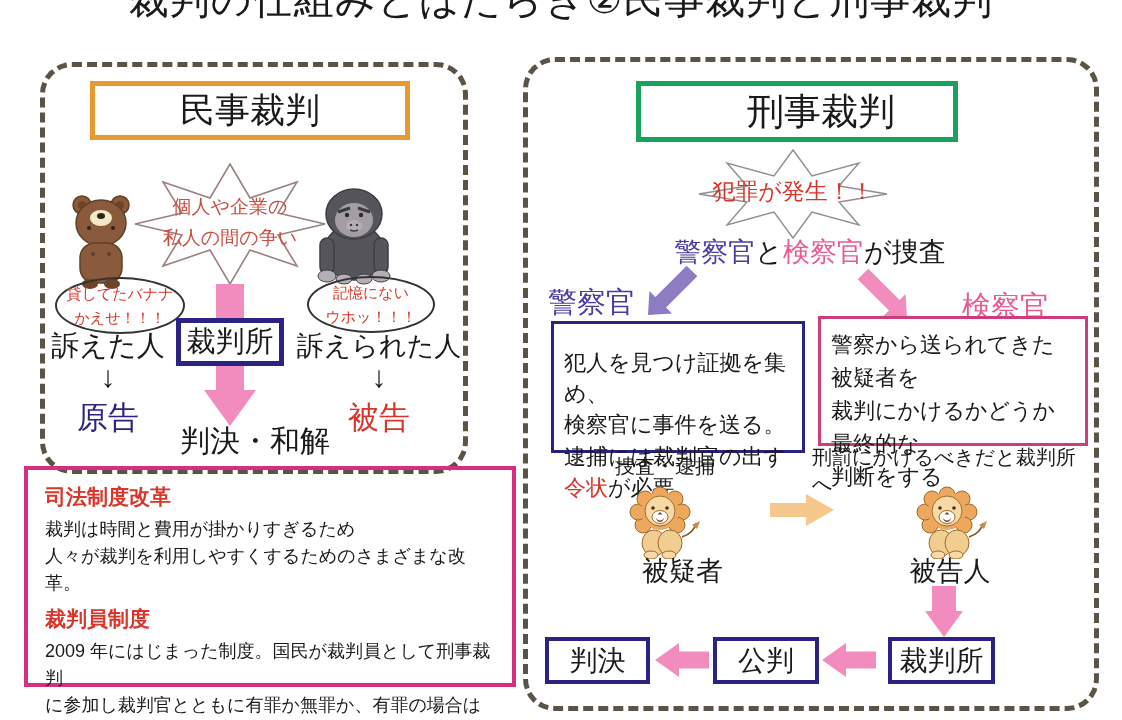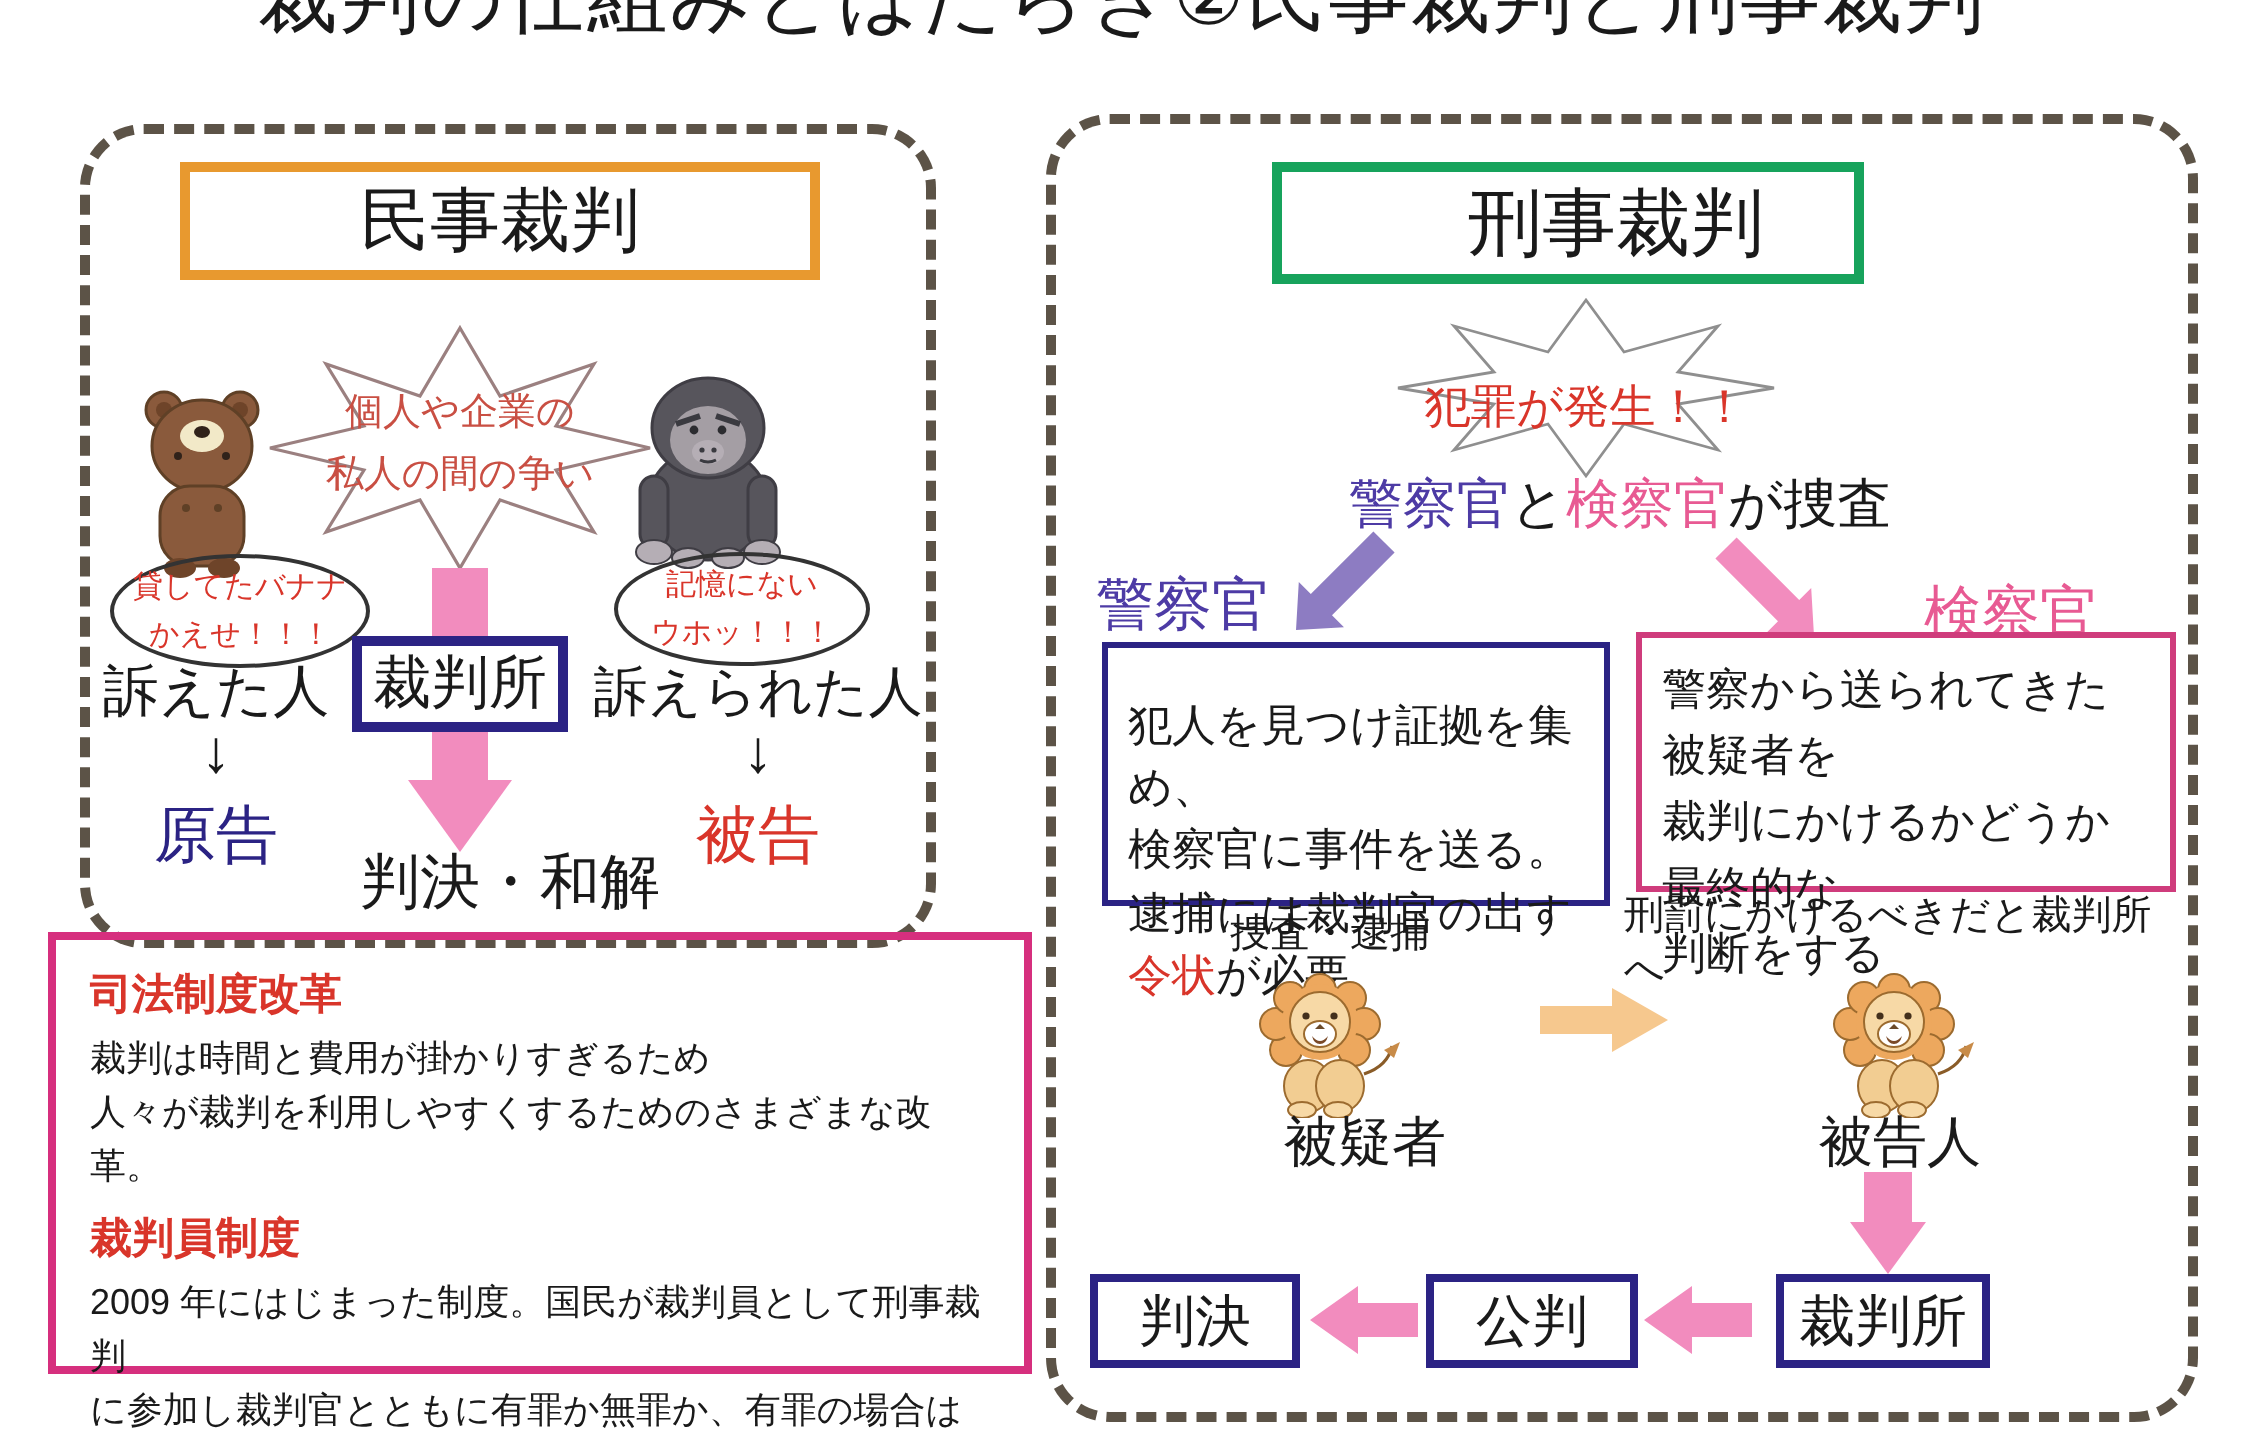--- a/index.html
+++ b/index.html
@@ -115,26 +115,26 @@
     <p class="prelines">裁判は時間と費用が掛かりすぎるため
 人々が裁判を利用しやすくするためのさまざまな改革。</p>
     <h3>裁判員制度</h3>
     <p class="prelines">2009 年にはじまった制度。国民が裁判員として刑事裁判
 に参加し裁判官とともに有罪か無罪か、有罪の場合は刑罰
 の内容を決める。対象となるのは重大な刑事裁判。</p>
   </div>
 
   <div class="panel" style="left:523px;top:57px;width:566px;height:644px;"></div>
 
-  <div class="hdrbox crim-hdr" style="left:636px;top:81px;width:296px;height:61px;padding-left:48px;">刑事裁判</div>
+  <div class="hdrbox crim-hdr" style="left:636px;top:81px;width:322px;height:61px;padding-left:48px;">刑事裁判</div>
 
   <svg class="abs" style="left:695px;top:148px;" width="196" height="92" viewBox="0 0 196 92">
     <polygon points="98,2 117,28 164,15 144,38 192,46 144,54 164,77 117,64 98,90 79,64 32,77 52,54 4,46 52,38 32,15 79,28" fill="#ffffff" stroke="#8f8f8f" stroke-width="1.4"></polygon>
   </svg>
-  <div class="abs center redtext" style="left:695px;top:176px;width:196px;font-size:23px;font-weight:500;margin-top:12px;">犯罪が発生！！</div>
+  <div class="abs center redtext" style="left:695px;top:176px;width:196px;font-size:23px;font-weight:500;">犯罪が発生！！</div>
 
   <div class="abs center" style="left:650px;top:234px;width:320px;font-size:27px;">
     <span class="purpletext">警察官</span><span>と</span><span class="pinktext">検察官</span><span>が捜査</span>
   </div>
 
   <div class="abs purpletext" style="left:548px;top:283px;width:110px;font-size:29px;">警察官</div>
   <div class="abs pinktext" style="left:962px;top:287px;width:110px;font-size:29px;">検察官</div>
 
   <svg class="abs" style="left:640px;top:263px;" width="70" height="60" viewBox="0 0 70 60">
     <polygon points="8,52 9.4,28 15.4,34 46.7,2.7 57.3,13.3 26,44.6 32,50.6" fill="var(--purple-arrow,#8d7cc2)"></polygon>

